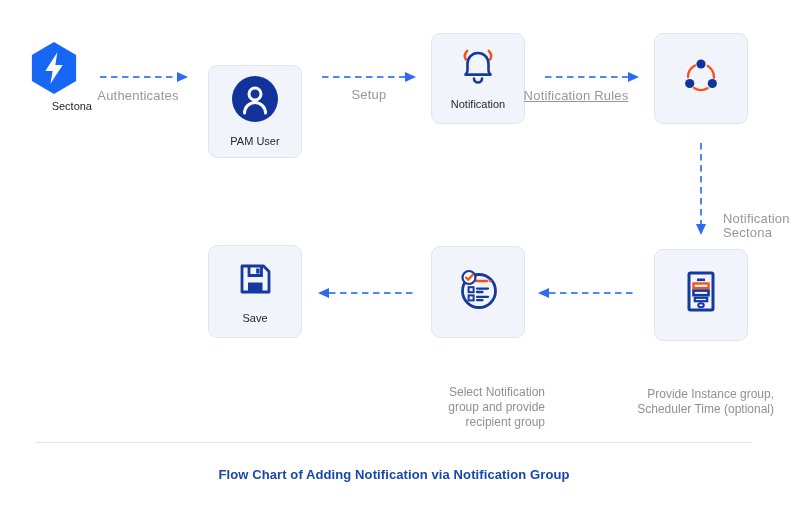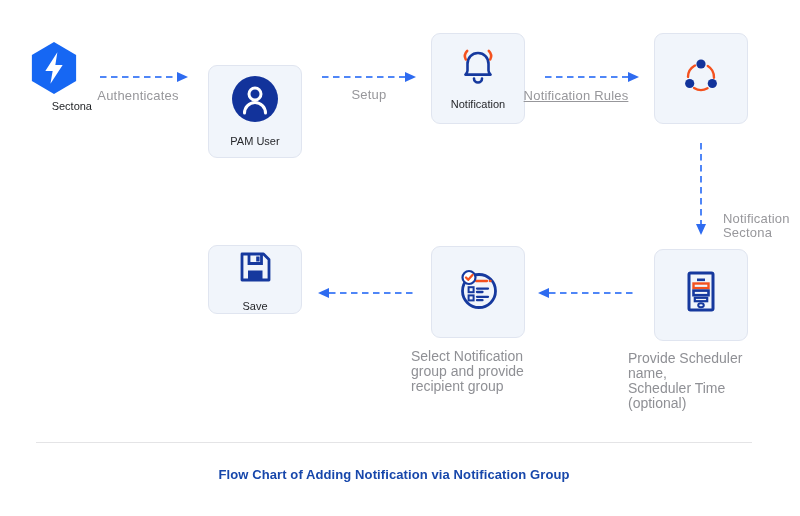--- a/index.html
+++ b/index.html
@@ -20,21 +20,21 @@
   .node-label.small{font-size:10px;margin-top:7px;}
   .edge{position:absolute;}
   .edge svg{display:block;}
   .edge-label{
     position:absolute;font-size:13px;color:#97979b;text-align:center;line-height:14px;
     letter-spacing:.2px;
     margin-top:32px;
   }
   .edge-label.left-align{text-align:left;}
   .caption{
-    position:absolute;font-size:14px;color:#8f9095;text-align:left;line-height:15px;
+    position:absolute;font-size:12px;color:#8f9095;text-align:right;line-height:15px;margin-top:36px;
   }
   .logo-label{
     position:absolute;font-size:11px;color:#1e2023;text-align:right;
   }
   .divider{position:absolute;height:1px;background:#e4e4e6;}
   .page-title{
     position:absolute;font-size:13px;font-weight:bold;color:#1747ab;
     text-align:center;letter-spacing:.1px;
   }
 </style>
@@ -126,21 +126,21 @@
         <rect x="7" y="3" width="24" height="37" rx="1.5" fill="none" stroke="#16399e" stroke-width="3"></rect>
         <rect x="15" y="8.5" width="8" height="2.6" fill="#16399e"></rect>
         <rect x="11.5" y="13.5" width="15" height="4.6" fill="none" stroke="#f4511e" stroke-width="2.4"></rect>
         <rect x="11.5" y="20.6" width="15" height="4.6" fill="none" stroke="#16399e" stroke-width="2.6"></rect>
         <rect x="12.8" y="27.8" width="12.4" height="3.4" fill="none" stroke="#16399e" stroke-width="2.2"></rect>
         <ellipse cx="19" cy="35.2" rx="2.8" ry="2" fill="none" stroke="#16399e" stroke-width="2"></ellipse>
       </svg>
     </span>
   </div>
   <div class="caption" style="left:628px;top:351px;width:146px;">
-    <div>Provide Scheduler name,</div>
+    <div>Provide Instance group,</div>
     <div>Scheduler Time (optional)</div>
   </div>
 
   <div class="edge" style="left:537px;top:287px;">
     <svg width="100" height="12" viewBox="0 0 100 12">
       <line x1="12" y1="6" x2="99" y2="6" stroke="#4f86f7" stroke-width="2" stroke-dasharray="6.5 4.5"></line>
       <polygon points="12,1 1,6 12,11" fill="#2e6bf0"></polygon>
     </svg>
   </div>
 
@@ -167,21 +167,21 @@
     <div>recipient group</div>
   </div>
 
   <div class="edge" style="left:317px;top:287px;">
     <svg width="97" height="12" viewBox="0 0 97 12">
       <line x1="12" y1="6" x2="96" y2="6" stroke="#4f86f7" stroke-width="2" stroke-dasharray="6.5 4.5"></line>
       <polygon points="12,1 1,6 12,11" fill="#2e6bf0"></polygon>
     </svg>
   </div>
 
-  <div class="node" style="left:208px;top:245px;height:69px;">
+  <div class="node" style="left:208px;top:245px;height:93px;">
     <span>
       <svg width="40" height="40" viewBox="0 0 40 40">
         <path d="M7 7 H28.5 L34 12.5 V33 H7 Z" fill="none" stroke="#16399e" stroke-width="2.8" stroke-linejoin="round"></path>
         <path d="M14 8 V16.5 H26.5 V8" fill="none" stroke="#16399e" stroke-width="2.8"></path>
         <rect x="21.2" y="9.5" width="3.4" height="5" fill="#16399e"></rect>
         <rect x="13" y="23.5" width="14.5" height="8.5" fill="#16399e"></rect>
       </svg>
     </span>
     <div class="node-label">Save</div>
   </div>

